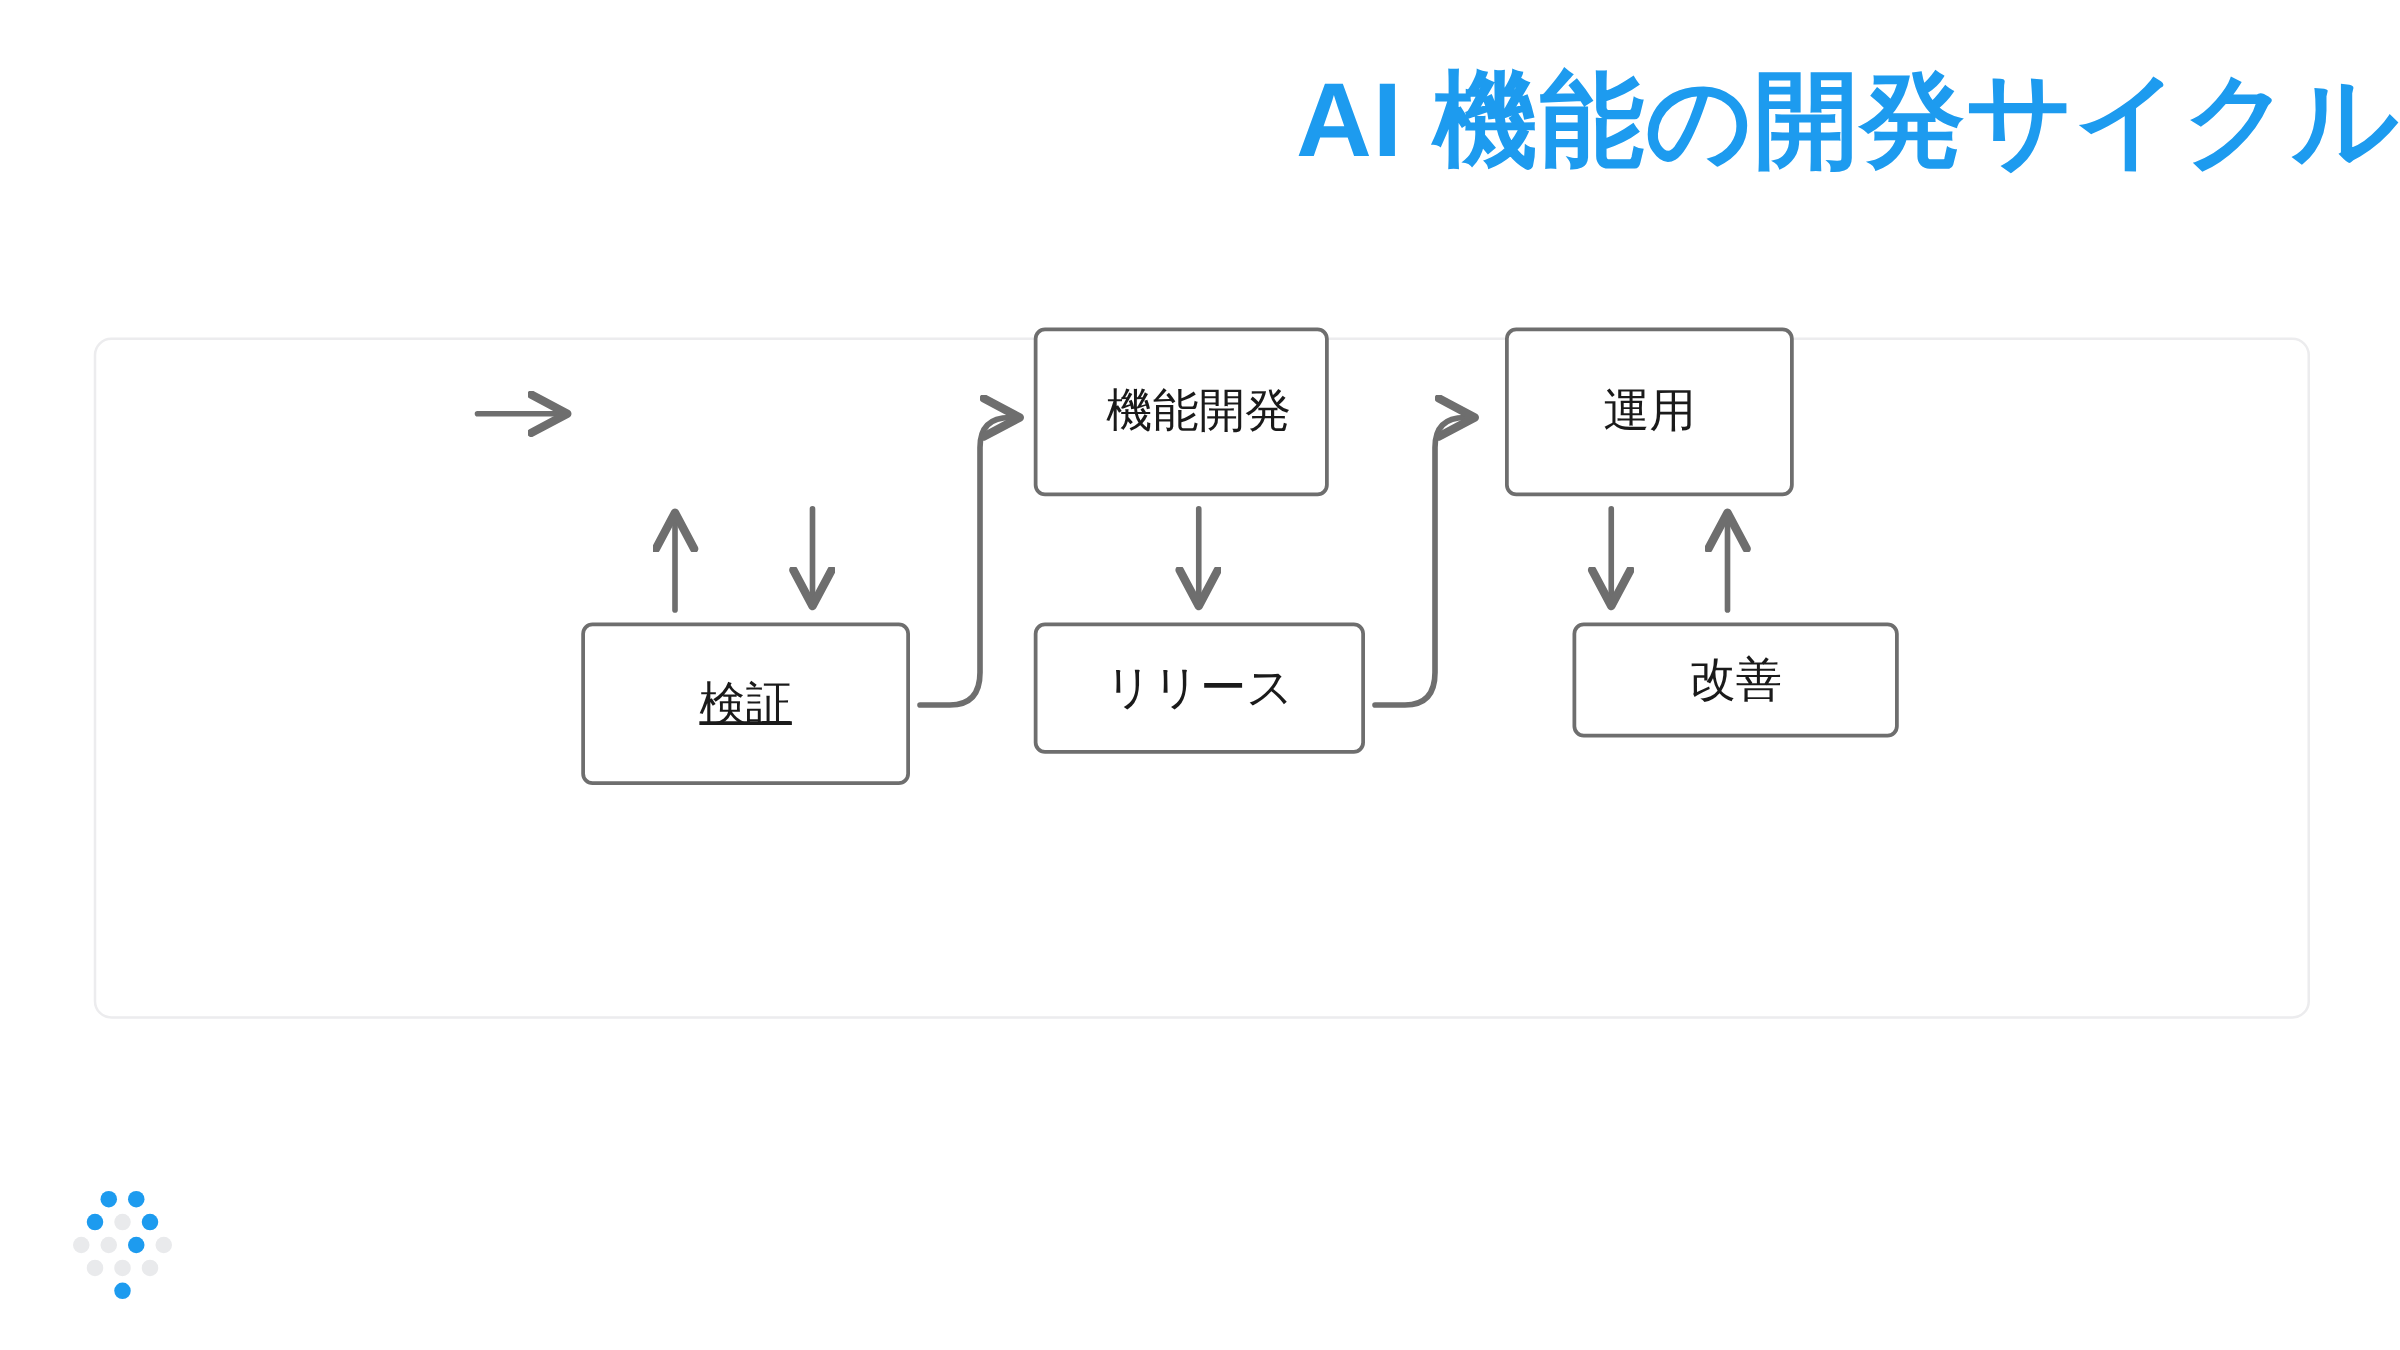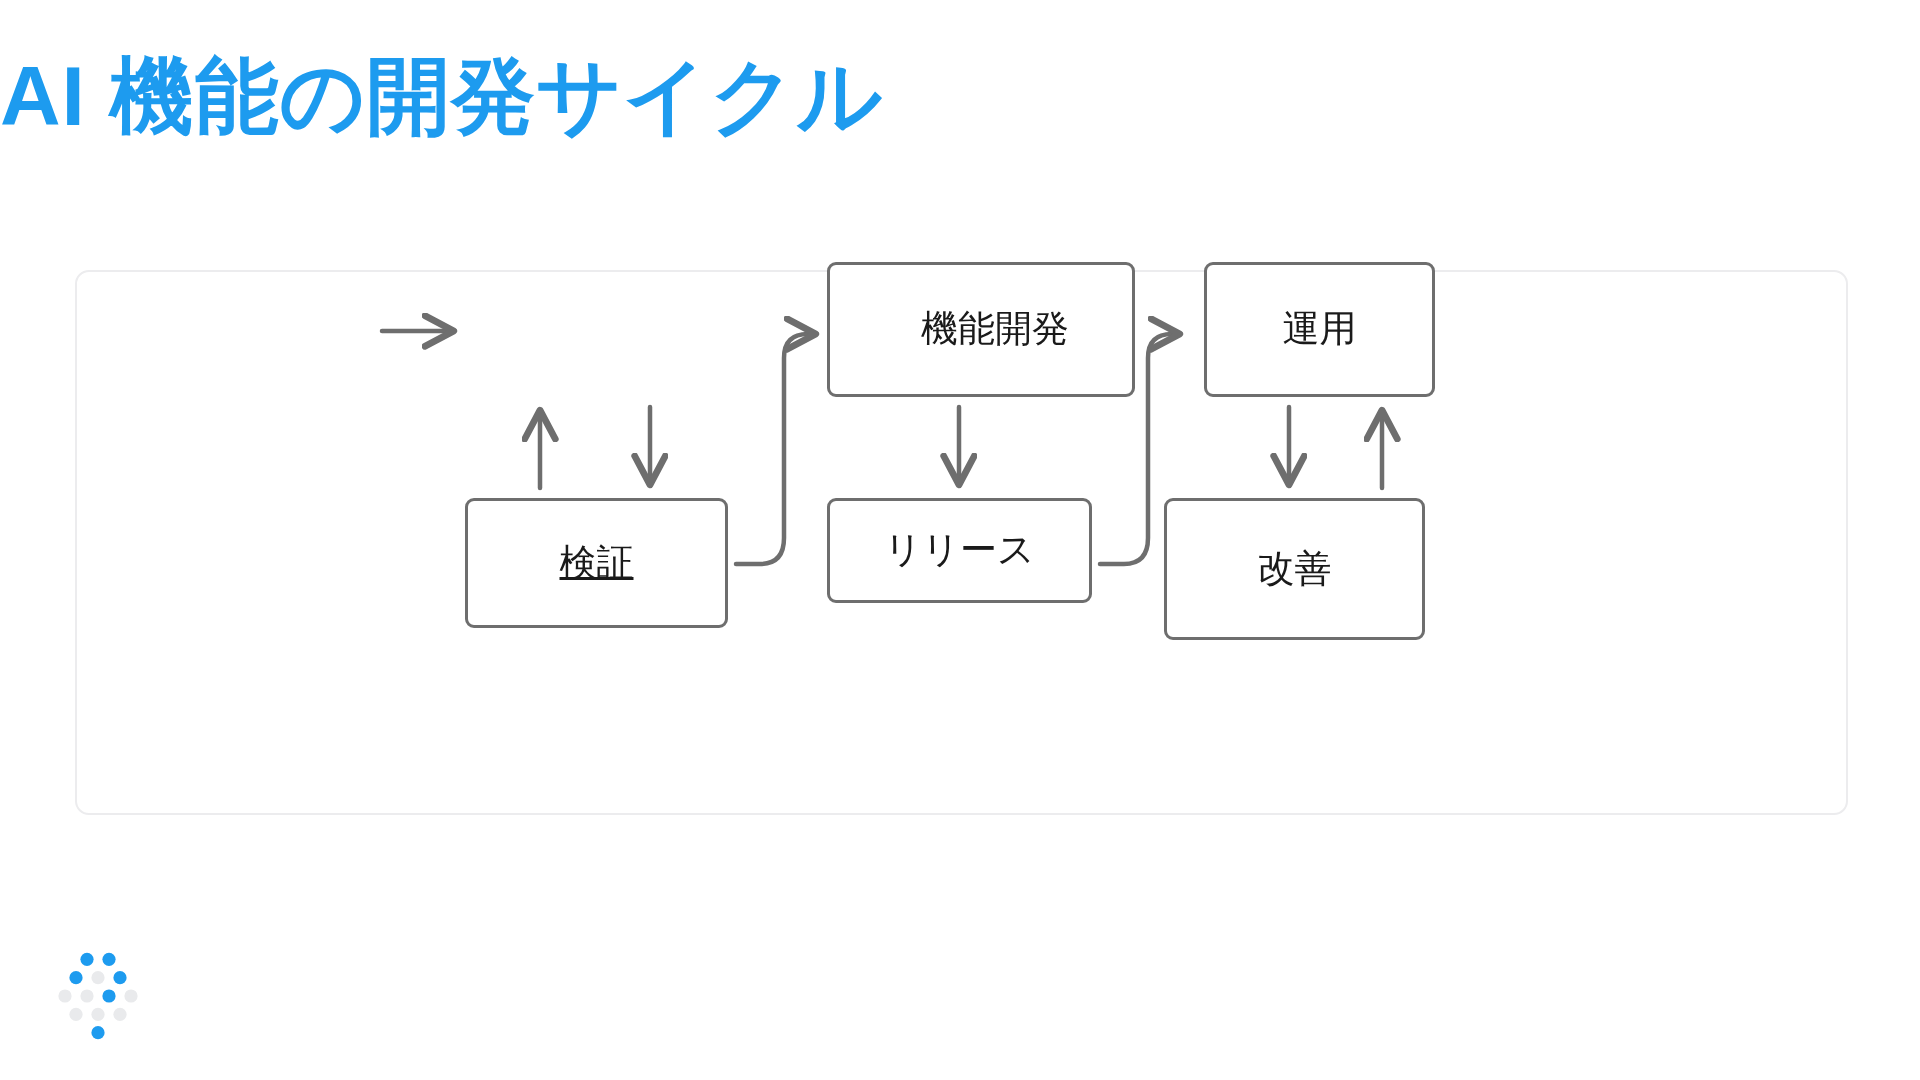--- a/index.html
+++ b/index.html
@@ -10,21 +10,21 @@
     overflow: hidden;
   }
   .slide {
     position: relative;
     width: 1920px; height: 1080px;
     background: #ffffff;
   }
   .title {
     position: absolute;
     top: 48px; left: 0; right: 0;
-    text-align: left;
+    text-align: right;
     font-size: 84px;
     font-weight: bold;
     letter-spacing: 0.01em;
     color: #1d9bef;
     line-height: 1.15;
     white-space: nowrap;
   }
   .diagram-frame {
     position: absolute;
     left: 75px; top: 270px;
@@ -89,25 +89,25 @@
       <line x1="959" y1="407" x2="959" y2="483" marker-end="url(#ah)"></line>
 
       <path d="M1100,564 L1124,564 Q1148,564 1148,538 L1148,358 Q1148,334 1172,334 L1178,334" marker-end="url(#ah)"></path>
 
       <line x1="1289" y1="407" x2="1289" y2="483" marker-end="url(#ah)"></line>
 
       <line x1="1382" y1="488" x2="1382" y2="412" marker-end="url(#ah)"></line>
     </g>
   </svg>
 
-  <div class="node" style="left:827px; top:262px; width:308px; height:135px;padding-left:28px;">機能開発</div>
+  <div class="node" style="left:827px; top:262px; width:236px; height:135px;padding-left:28px;">機能開発</div>
   <div class="node" style="left:1204px; top:262px; width:231px; height:135px;">運用</div>
   <div class="node" style="left:465px; top:498px; width:263px; height:130px;text-decoration:underline;">検証</div>
   <div class="node" style="left:827px; top:498px; width:265px; height:105px;">リリース</div>
-  <div class="node" style="left:1164px; top:498px; width:261px; height:142px;">改善</div>
+  <div class="node" style="left:1258px; top:498px; width:261px; height:92px;">改善</div>
 
   <svg class="logo" viewBox="0 0 80 96" xmlns="http://www.w3.org/2000/svg">
     <g id="logo-dots">
         <circle cx="28" cy="8" r="7.2" fill="#1d9bef"></circle>
         <circle cx="52" cy="8" r="7.2" fill="#1d9bef"></circle>
         <circle cx="16" cy="28" r="7.2" fill="#1d9bef"></circle>
         <circle cx="40" cy="28" r="7.2" fill="#e9eaec"></circle>
         <circle cx="64" cy="28" r="7.2" fill="#1d9bef"></circle>
         <circle cx="4" cy="48" r="7.2" fill="#e9eaec"></circle>
         <circle cx="28" cy="48" r="7.2" fill="#e9eaec"></circle>

